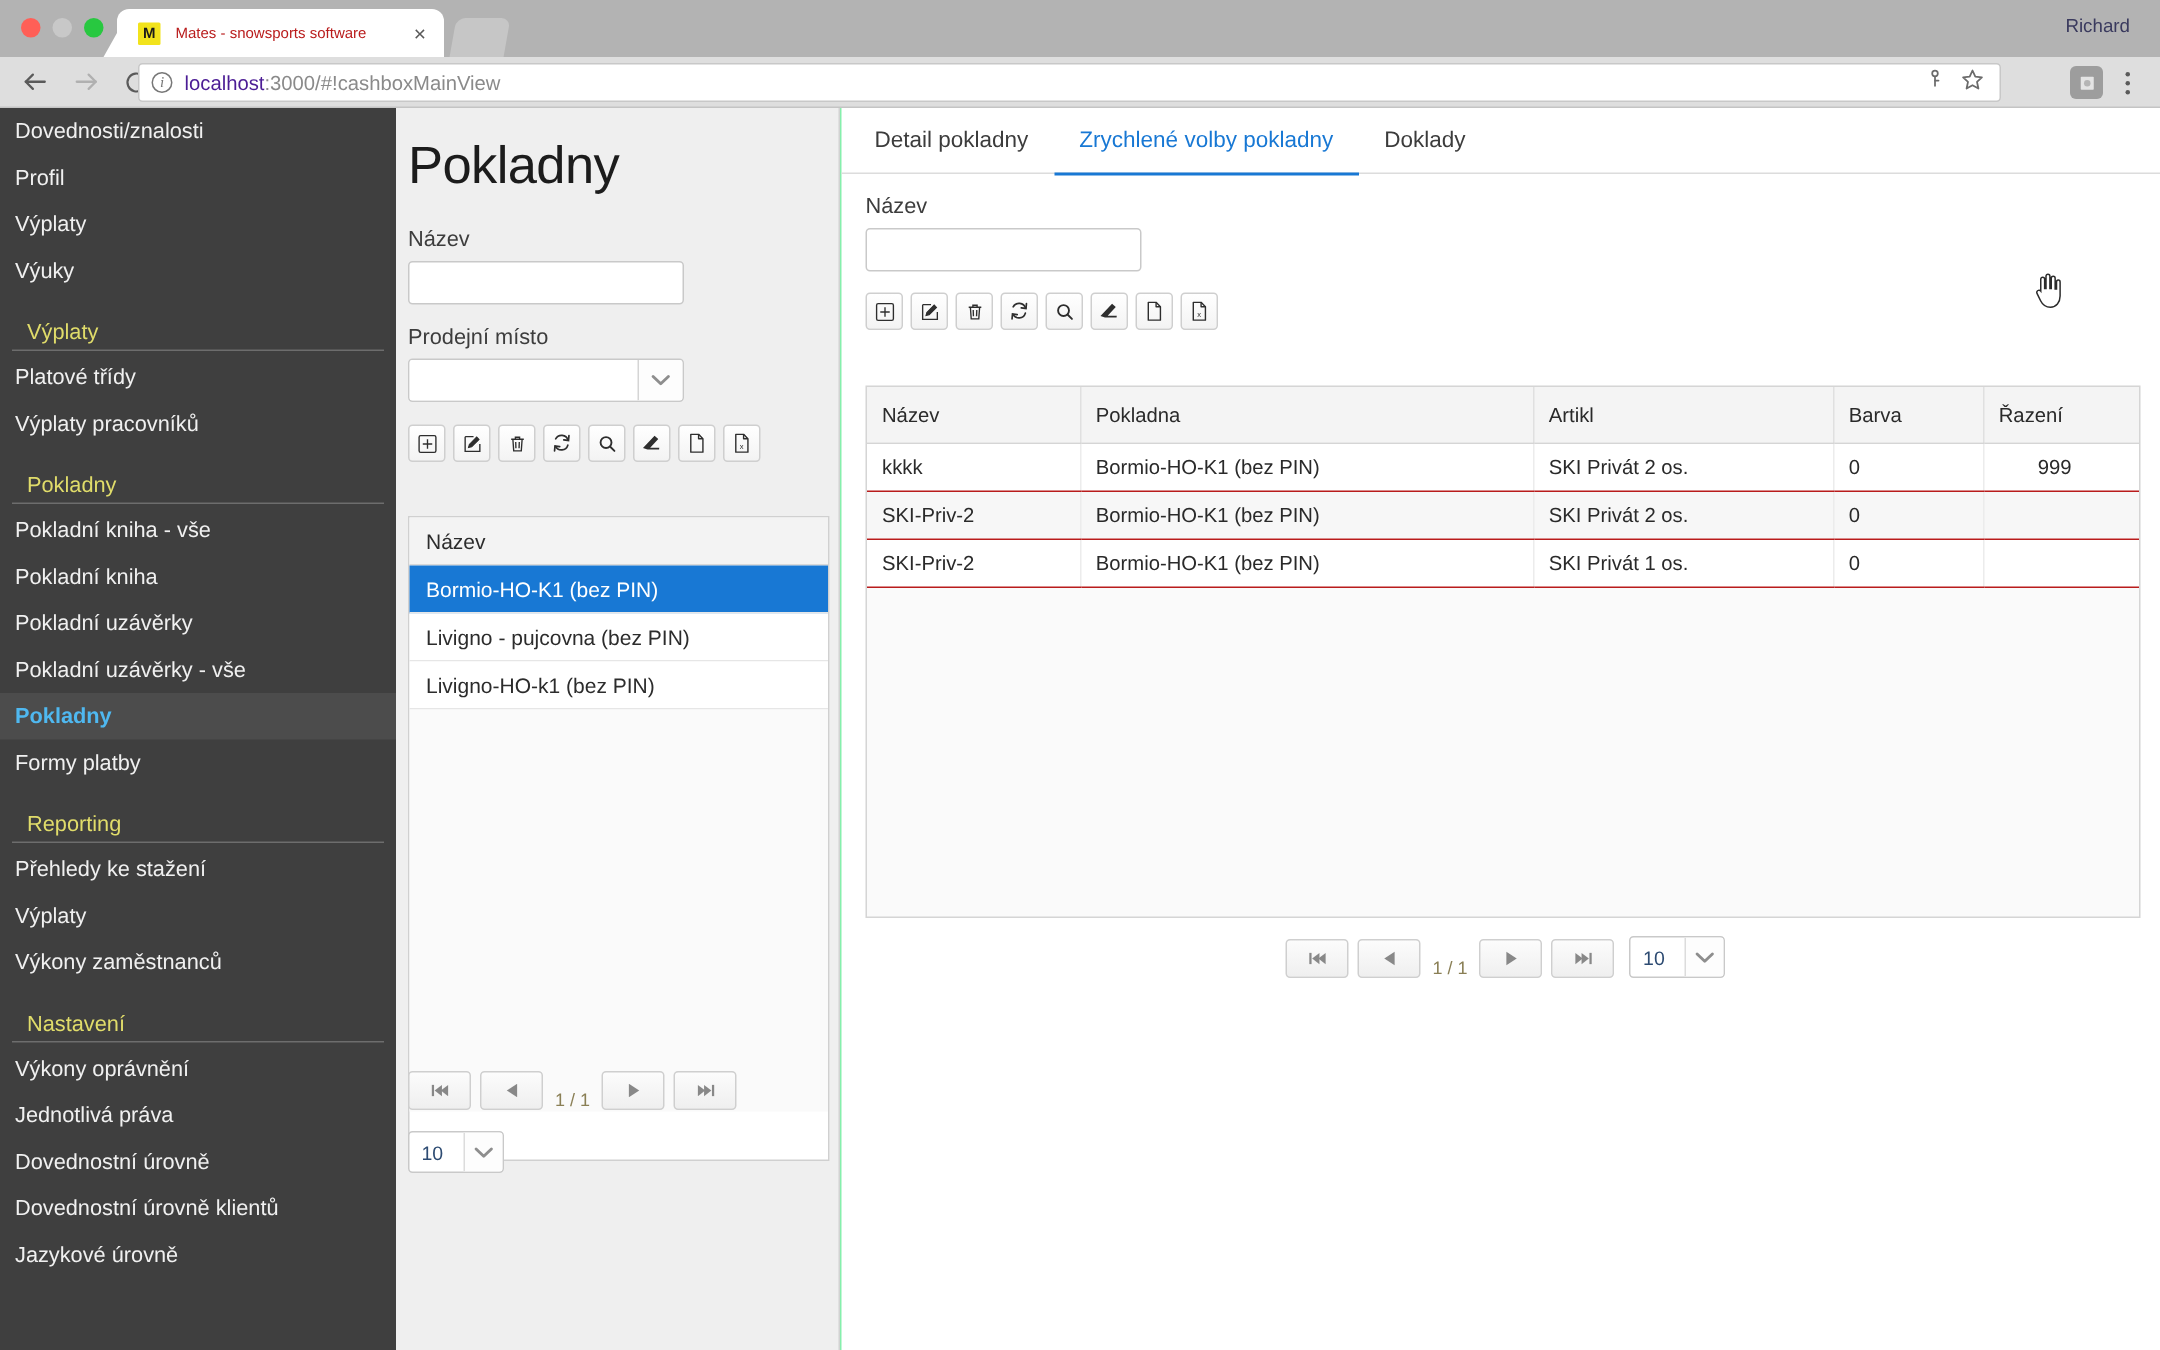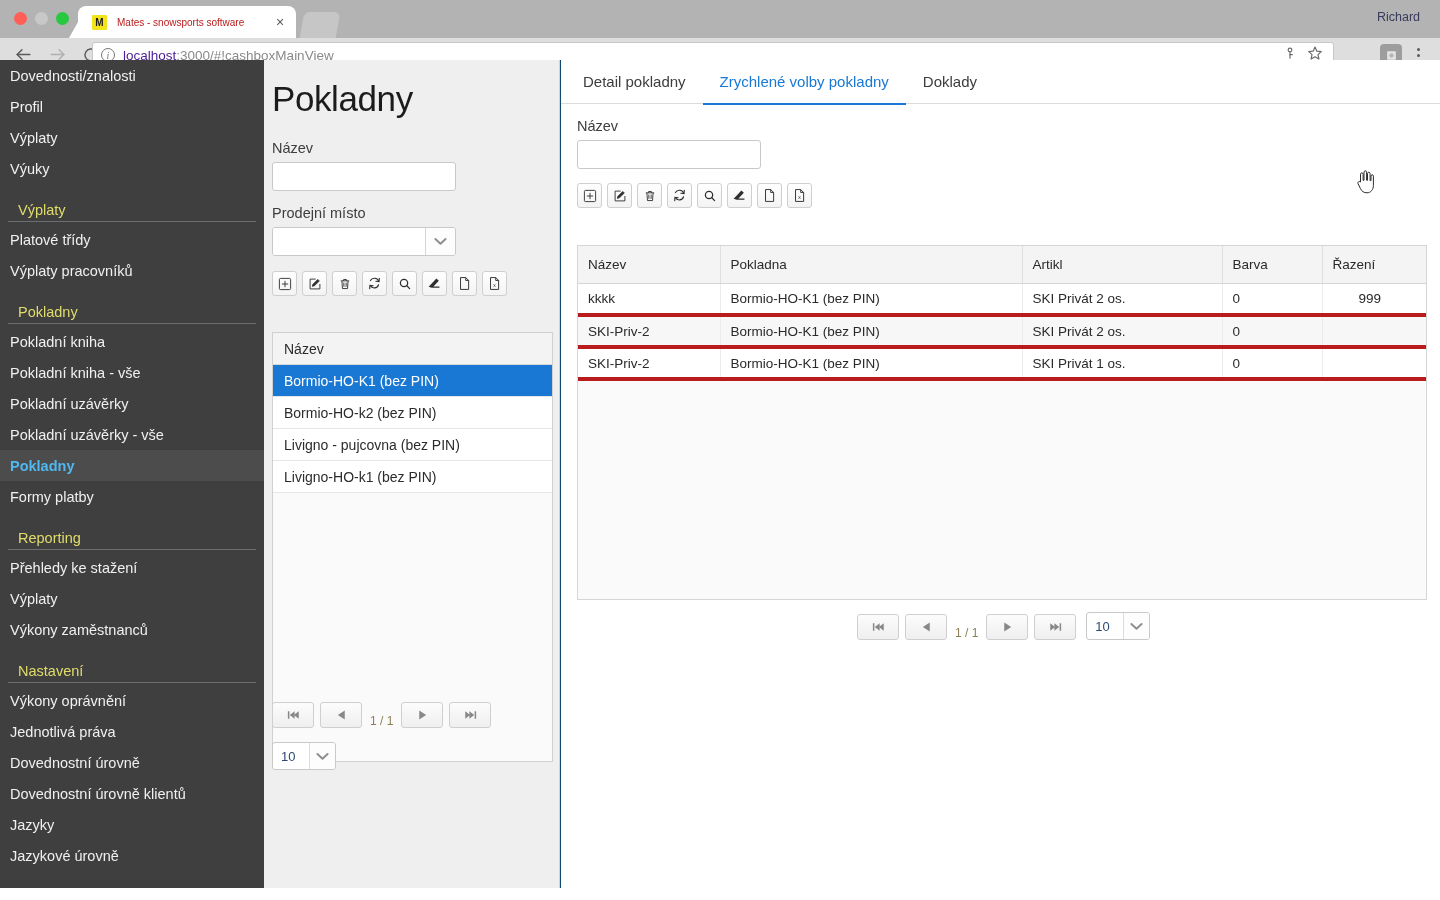--- a/index.html
+++ b/index.html
@@ -122,23 +122,23 @@
   .toolbar-menu {
     position: absolute; right: 12px; top: 44px;
     width: 20px; height: 22px;
     display: flex; flex-direction: column;
     align-items: center; justify-content: center; gap: 3px;
   }
   .toolbar-menu i { width: 3px; height: 3px; border-radius: 50%; background: #5a5a5a; display: block; }
 
   
   .viewport {
-    position: absolute; left: 0; top: 60px;
+    position: absolute; left: 0; top: 72px;
     width: 1440px; height: 828px;
-    background: #0c4a6e;
+    background: #86efac;
     overflow: hidden;
   }
 
   
   .sidebar {
     position: absolute; left: 0; top: 0;
     width: 264px; height: 828px;
     background: #3f3f3f;
     overflow: hidden;
   }
@@ -318,21 +318,21 @@
     background: #f4f4f4;
     border-bottom: 1px solid #d5d5d5;
     border-right: 1px solid #e0e0e0;
     height: 37px;
     text-align: left;
     padding: 0 10px;
     font-size: 13.5px; font-weight: normal; color: #2a2a2a;
   }
   table.grid th:last-child { border-right: none; }
   table.grid td {
-    border-bottom: 4px solid #b91c1c;
+    border-bottom: 1px solid #b91c1c;
     border-right: 1px solid #ececec;
     height: 32px;
     padding: 0 10px;
     font-size: 13.5px; color: #2a2a2a;
     background: #ffffff;
   }
   table.grid td:last-child { border-right: none; padding-left: 36px; }
   table.grid tr.alt td { background: #f7f7f7; }
 </style>
 </head>
@@ -409,36 +409,35 @@
 
   <div class="sidebar" id="sidebar">
       <div class="nav-item">Dovednosti/znalosti</div>
       <div class="nav-item">Profil</div>
       <div class="nav-item">Výplaty</div>
       <div class="nav-item">Výuky</div>
       <div class="nav-group">Výplaty</div>
       <div class="nav-item">Platové třídy</div>
       <div class="nav-item">Výplaty pracovníků</div>
       <div class="nav-group">Pokladny</div>
+      <div class="nav-item">Pokladní kniha - vše</div>
       <div class="nav-item">Pokladní kniha</div>
-      <div class="nav-item">Pokladní kniha - vše</div>
       <div class="nav-item">Pokladní uzávěrky</div>
       <div class="nav-item">Pokladní uzávěrky - vše</div>
       <div class="nav-item active">Pokladny</div>
       <div class="nav-item">Formy platby</div>
       <div class="nav-group">Reporting</div>
       <div class="nav-item">Přehledy ke stažení</div>
       <div class="nav-item">Výplaty</div>
       <div class="nav-item">Výkony zaměstnanců</div>
       <div class="nav-group">Nastavení</div>
       <div class="nav-item">Výkony oprávnění</div>
       <div class="nav-item">Jednotlivá práva</div>
       <div class="nav-item">Dovednostní úrovně</div>
       <div class="nav-item">Dovednostní úrovně klientů</div>
-      <div class="nav-item">Jazyky</div>
       <div class="nav-item">Jazykové úrovně</div>
     </div>
 
   <div class="mid-panel">
     <div class="mid-title">Pokladny</div>
 
     <div style="position:absolute;left:8px;top:80px;" class="field-label">Název</div>
     <input class="txt-input" style="position: absolute; left: 8px; top: 102px;" value="">
 
     <div style="position:absolute;left:8px;top:145px;" class="field-label">Prodejní místo</div>
@@ -506,21 +505,20 @@
             <polyline points="10.7,1.8 10.7,5.8 14.7,5.8"></polyline>
             <text x="9" y="15.5" font-size="7" text-anchor="middle" fill="currentColor" stroke="none" font-family="sans-serif">x</text>
           </svg>
         </div>
       </div>
 
     <div class="list-box" style="left:8px;top:272px;width:281px;height:430px;">
       <div class="list-head">Název</div>
       <div id="mid-list">
           <div class="list-row selected">Bormio-HO-K1 (bez PIN)</div>
-          <div class="list-row">Bormio-HO-k2 (bez PIN)</div>
           <div class="list-row">Livigno - pujcovna (bez PIN)</div>
           <div class="list-row">Livigno-HO-k1 (bez PIN)</div>
           <div class="list-filler" style="height: 268px;"></div>
         </div>
     </div>
 
     <div class="pager" style="position:absolute;left:8px;top:642px;" id="mid-pager">
         <div class="pg-btn">
           <svg width="15" height="12" viewBox="0 0 20 14" fill="currentColor">
             <rect x="2.5" y="2" width="2" height="10"></rect>

